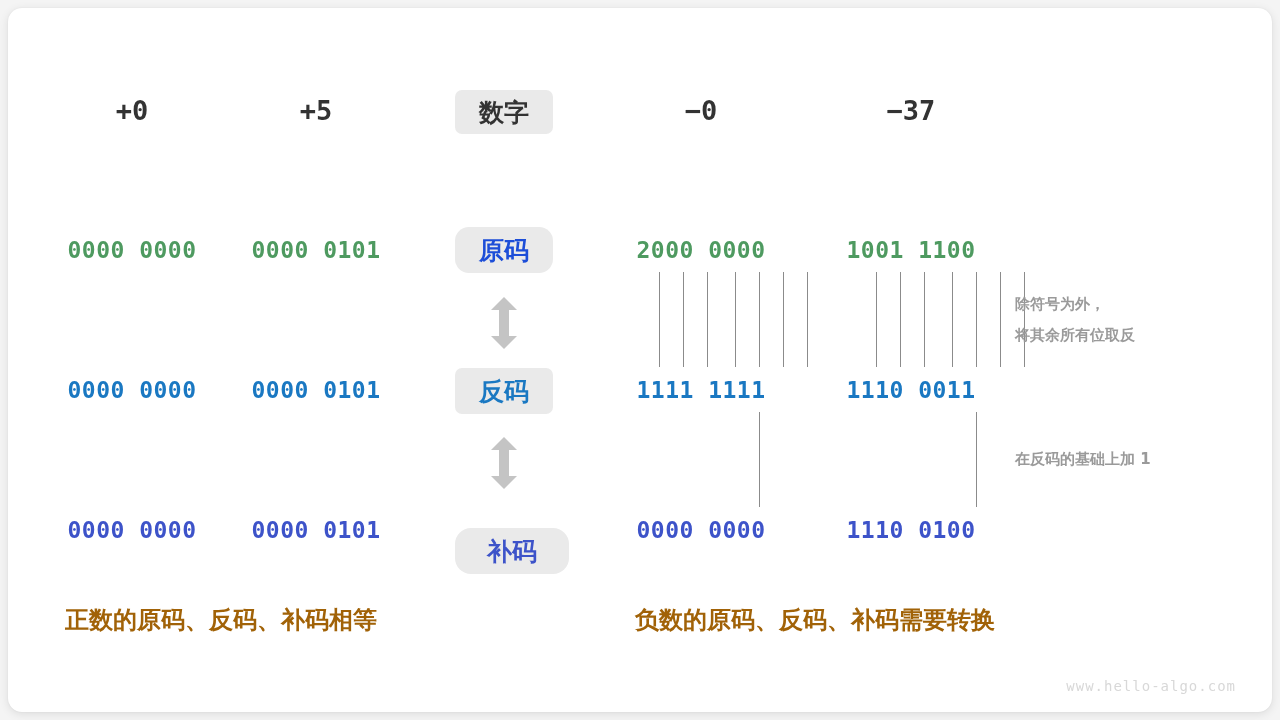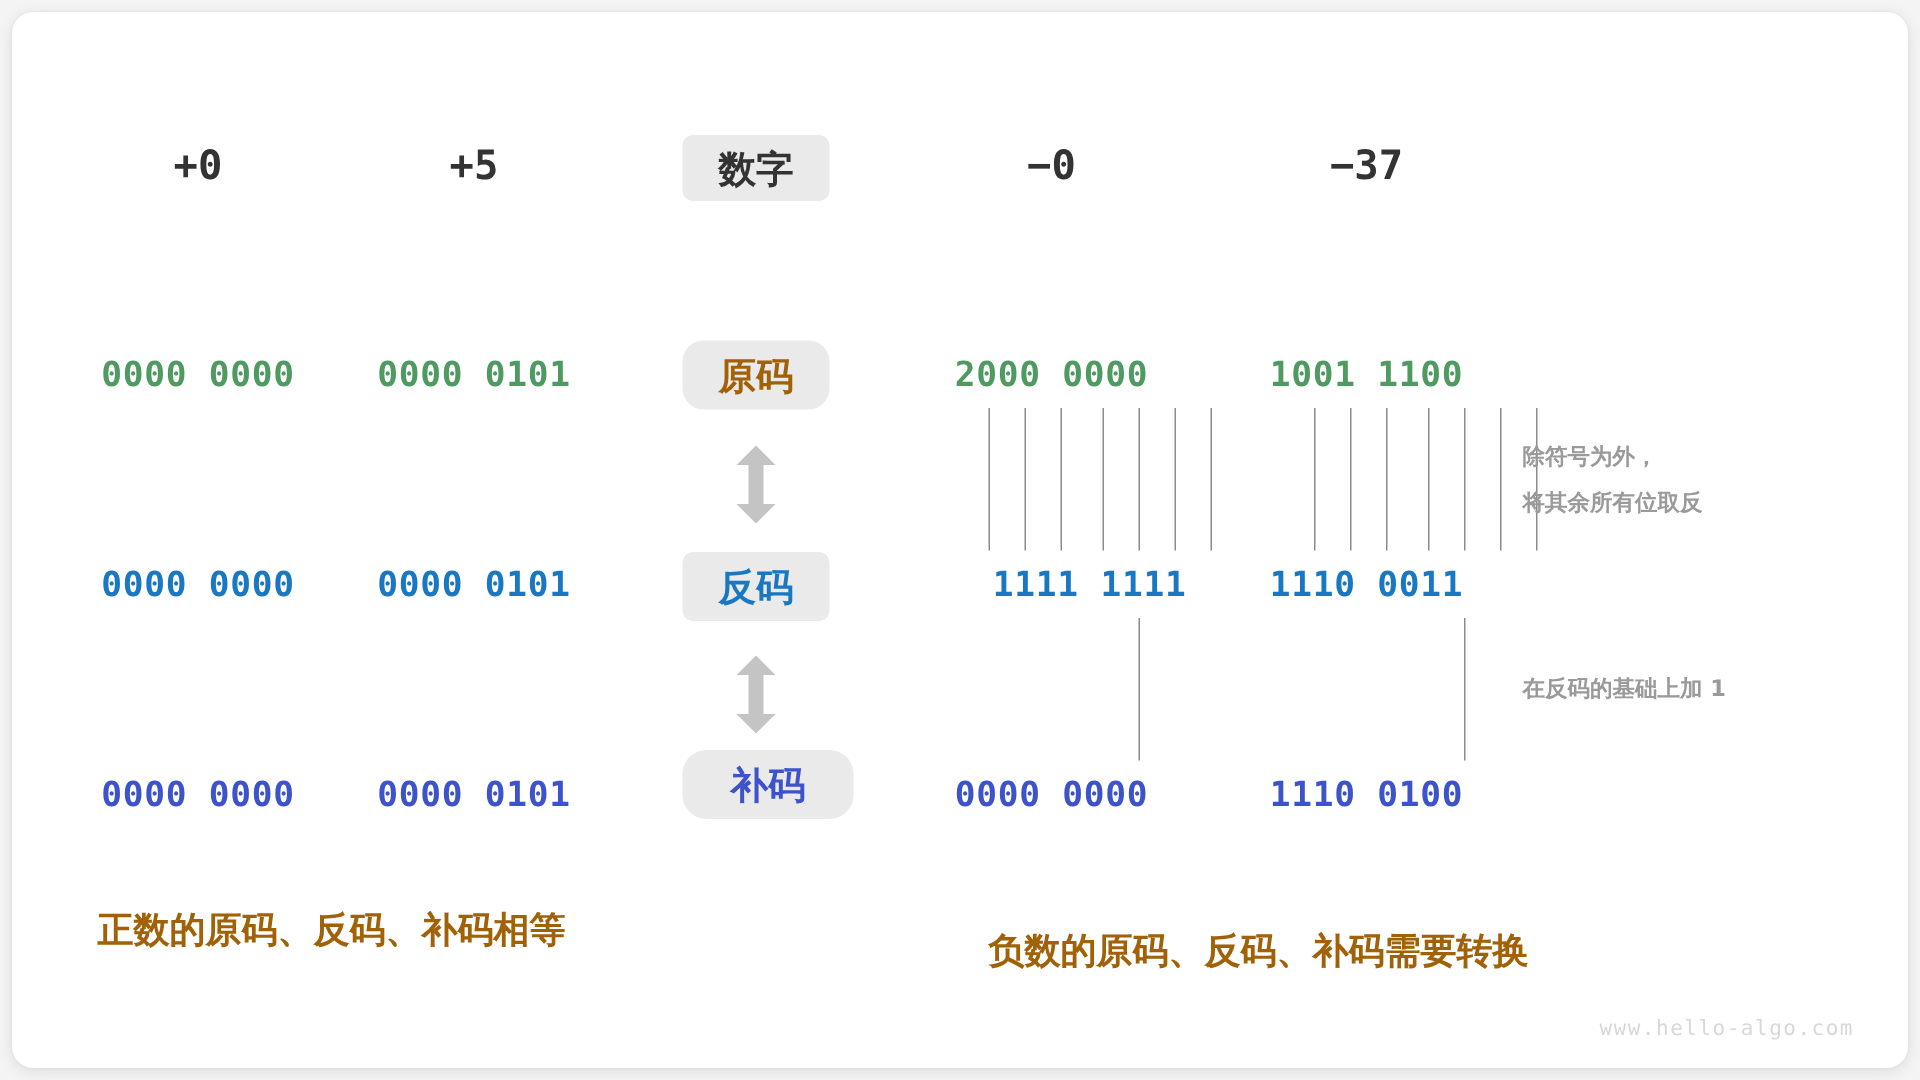--- a/index.html
+++ b/index.html
@@ -69,21 +69,21 @@
     background: #eaeaea;
     border-radius: 7px;
     display: flex;
     align-items: center;
     justify-content: center;
     font-size: 25px;
     font-weight: bold;
     font-family: "DejaVu Sans", "Liberation Sans", sans-serif;
   }
   .badge.head  { color: #333333; }
-  .badge.sign  { color: #a16207; border-radius: 14px; }
+  .badge.sign  { color: #1d4ed8; border-radius: 14px; }
   .badge.ones  { color: #1a78c2; }
   .badge.twos  { color: #3d53c9; }
 
   
   .vline {
     position: absolute;
     width: 1px;
     background: #8b8b8b;
   }
 
@@ -176,29 +176,29 @@
     <div class="cell bits row-sign" style="left:603px; top:231px; width:180px;">2000 0000</div>
 
     <div class="cell bits row-sign" style="left:813px; top:231px; width:180px;">1001 1100</div>
 
     <div class="cell bits row-ones" style="left:34px; top:371px; width:180px;">0000 0000</div>
 
     <div class="cell bits row-ones" style="left:218px; top:371px; width:180px;">0000 0101</div>
 
     <div class="badge ones" style="left:447px; top:360px; width:98px; height:46px;">反码</div>
 
-    <div class="cell bits row-ones" style="left:603px; top:371px; width:180px;text-align:right;">1111 1111</div>
+    <div class="cell bits row-ones" style="left:603px; top:371px; width:180px;">1111 1111</div>
 
     <div class="cell bits row-ones" style="left:813px; top:371px; width:180px;">1110 0011</div>
 
     <div class="cell bits row-twos" style="left:34px; top:511px; width:180px;">0000 0000</div>
 
     <div class="cell bits row-twos" style="left:218px; top:511px; width:180px;">0000 0101</div>
 
-    <div class="badge twos" style="left:447px; top:492px; width:114px; height:46px;border-radius:16px;">补码</div>
+    <div class="badge twos" style="left:447px; top:520px; width:114px; height:46px;border-radius:16px;">补码</div>
 
     <div class="cell bits row-twos" style="left:603px; top:511px; width:180px;">0000 0000</div>
 
     <div class="cell bits row-twos" style="left:813px; top:511px; width:180px;">1110 0100</div>
 
     <div class="dbl-arrow" style="left:483px; top:289px;">
       <div class="head-up"></div>
       <div class="stem"></div>
       <div class="head-dn"></div>
     </div>
@@ -228,18 +228,18 @@
     <div class="vline" style="left:751px; top:404px; height:95px;"></div>
     <div class="vline" style="left:968px; top:404px; height:95px;"></div>
 
     <div class="note" style="left:1007px; top:281px; width:240px;">除符号为外，
 将其余所有位取反</div>
 
     <div class="note" style="left:1007px; top:436px; width:250px;">在反码的基础上加  1</div>
 
     <div class="caption" style="left:57px; top:596px;">正数的原码、反码、补码相等</div>
 
-    <div class="caption" style="left:651px; top:596px;margin-top:14px;">负数的原码、反码、补码需要转换</div>
+    <div class="caption" style="left:627px; top:596px;">负数的原码、反码、补码需要转换</div>
 
     <div id="watermark">www.hello-algo.com</div>
 
   </div>
 </div>
 
 </body></html>

